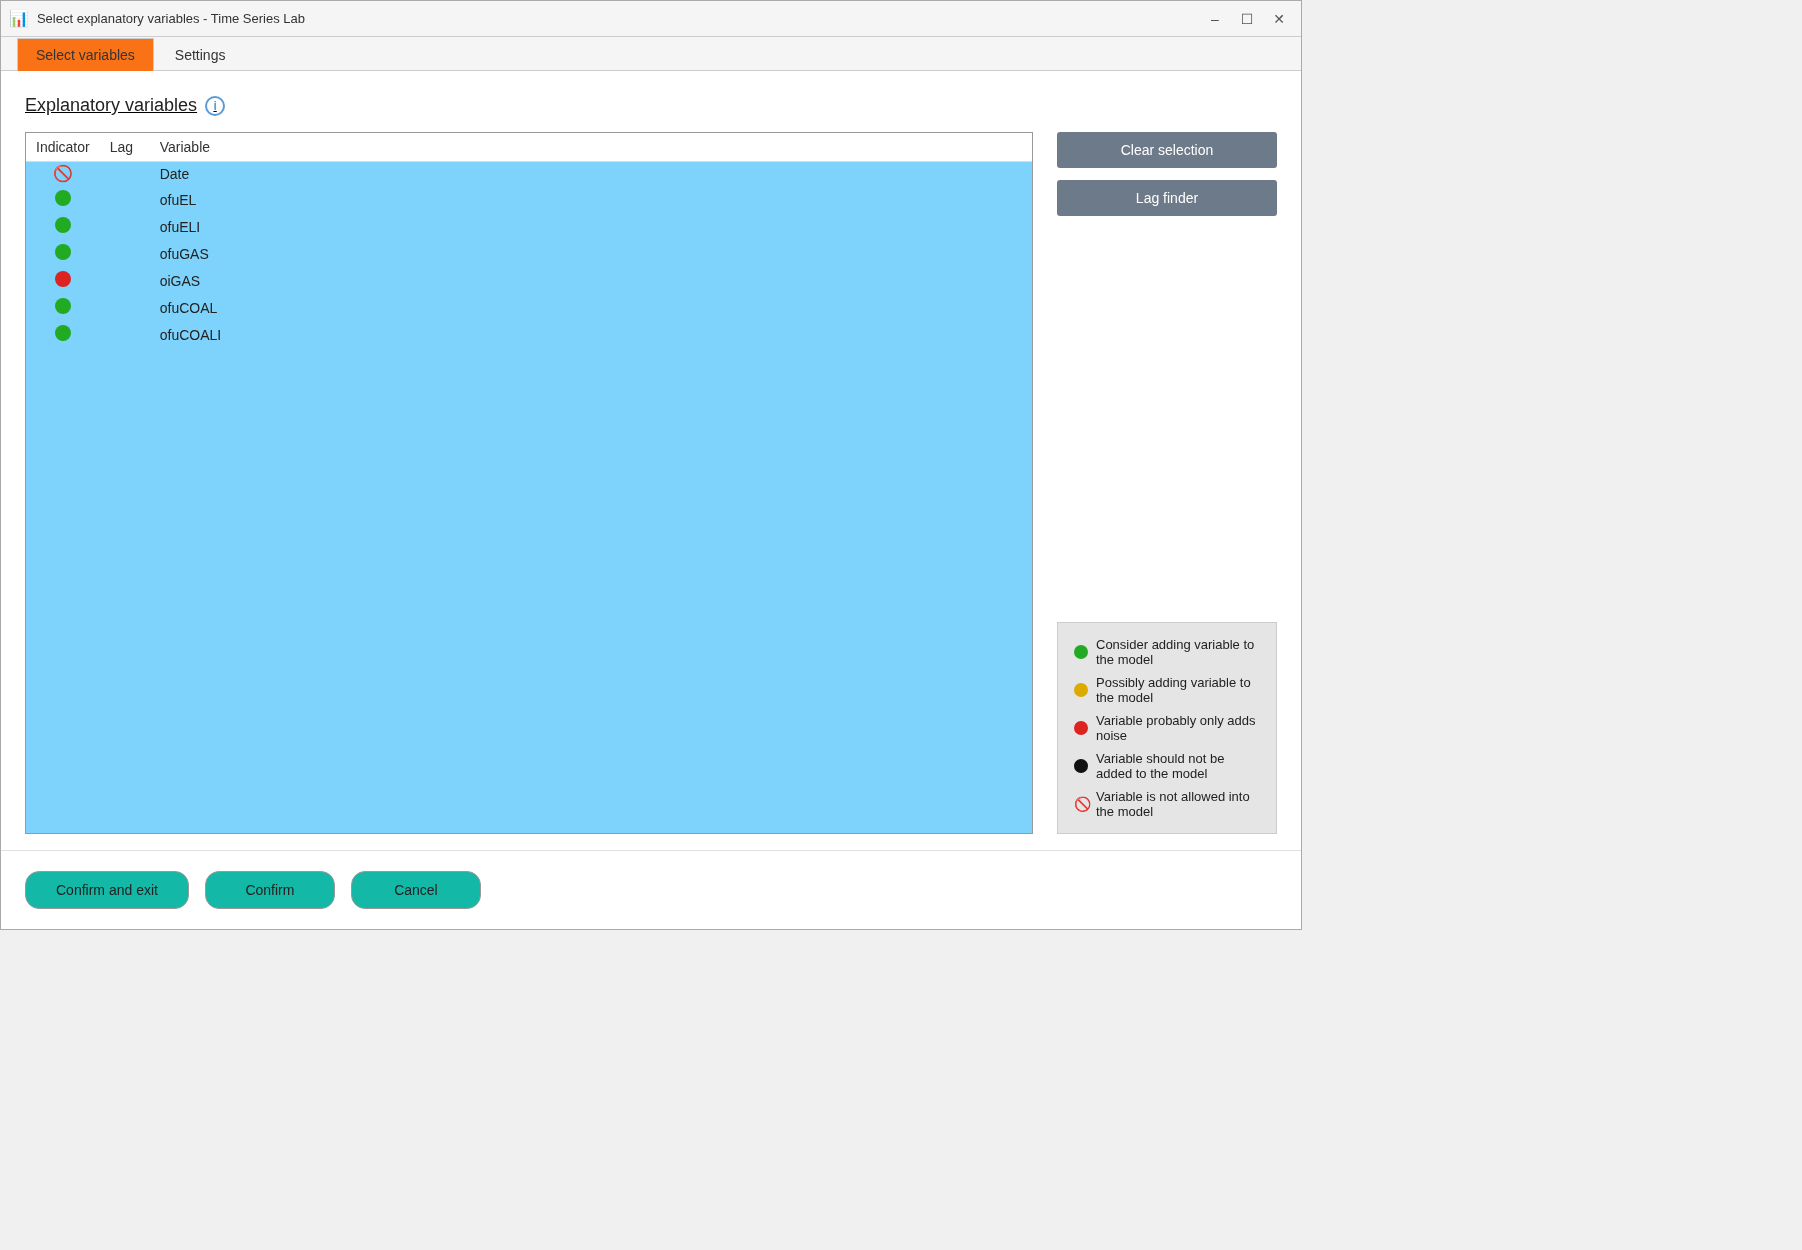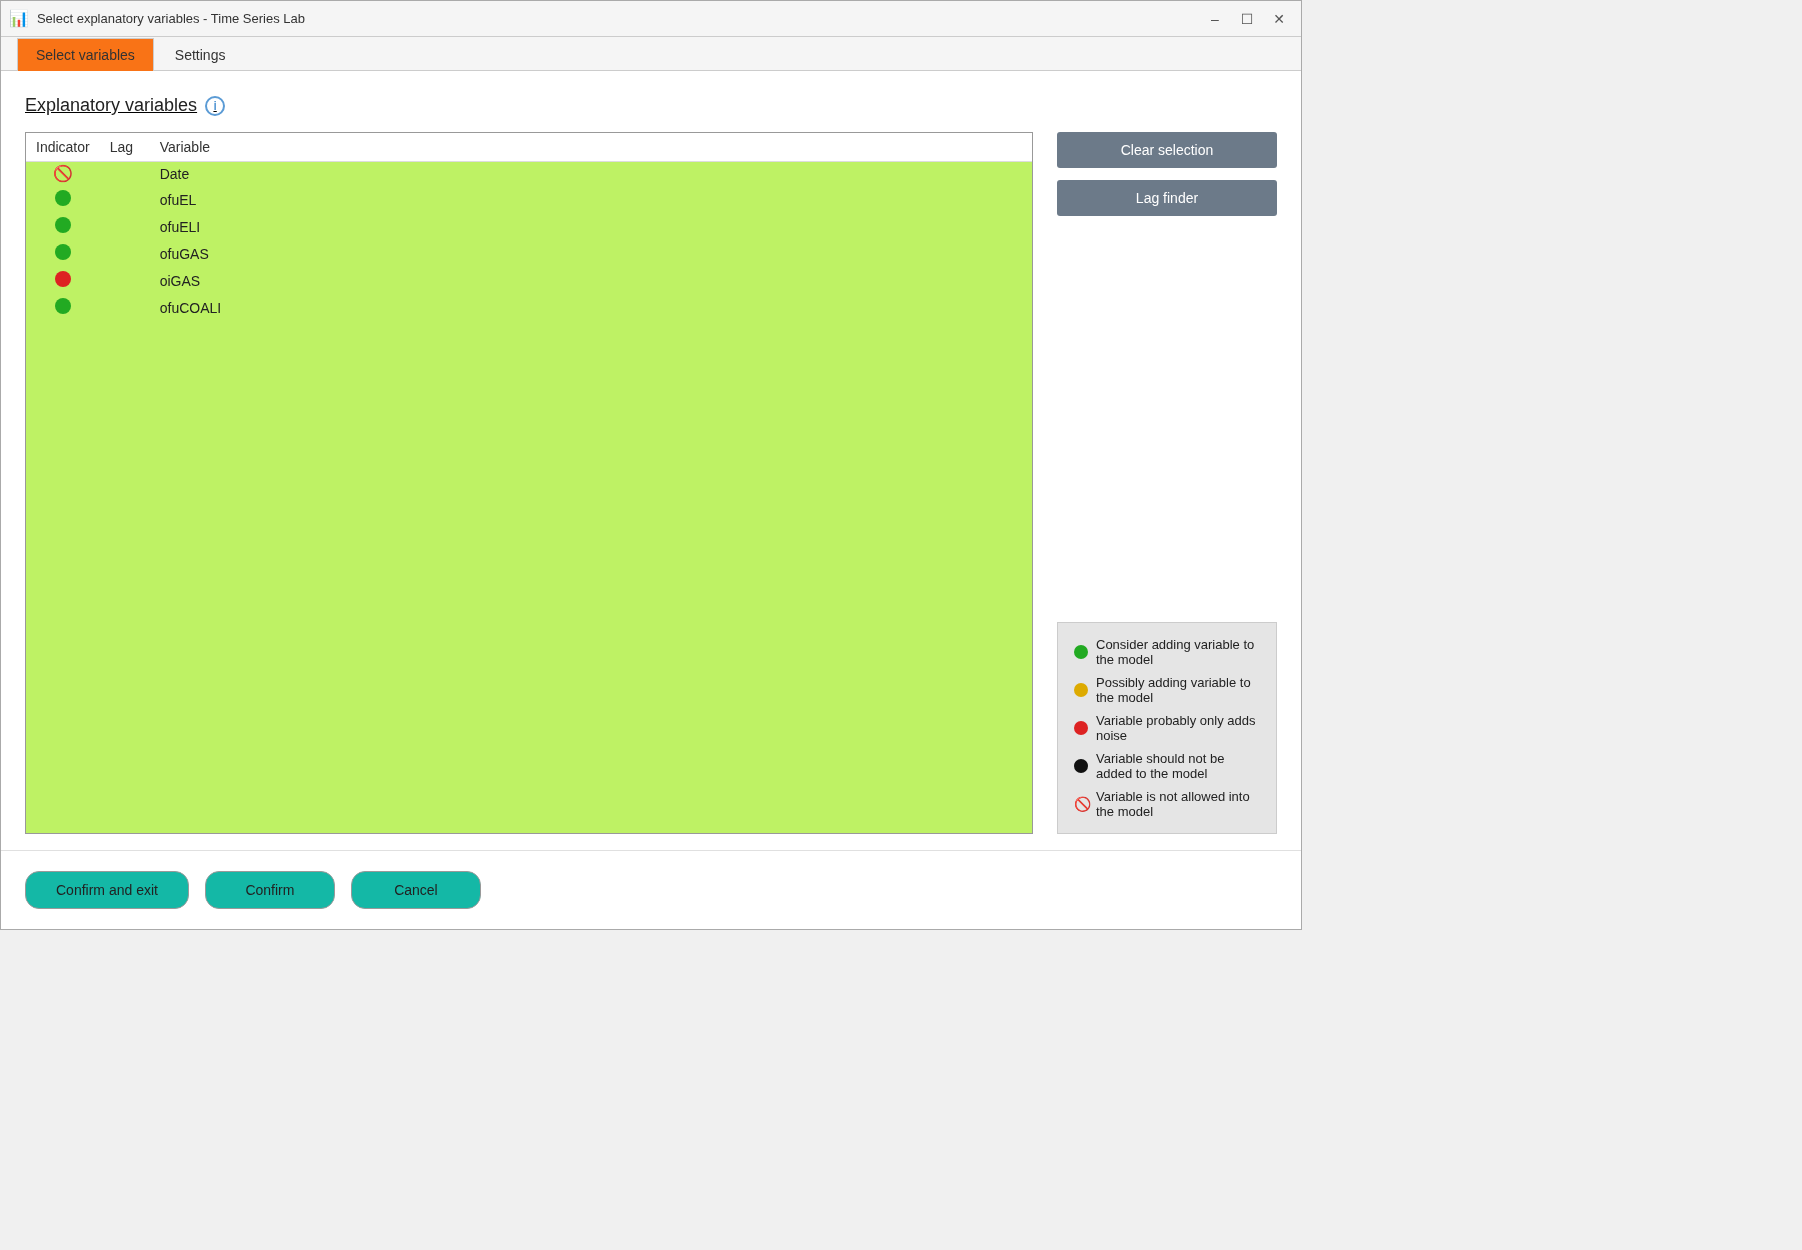--- a/index.html
+++ b/index.html
@@ -135,21 +135,21 @@
     .main-row {
       display: flex;
       gap: 24px;
       flex: 1;
       overflow: hidden;
     }
 
     .table-container {
       flex: 1;
       border: 1px solid #999;
-      background: #bef264;
+      background: #7dd3fc;
       overflow-y: auto;
     }
 
     .var-table {
       width: 100%;
       border-collapse: collapse;
     }
 
     .var-table th {
       text-align: left;
@@ -338,20 +338,25 @@
               </tr>
               <tr>
                 <td class="indicator-cell"><span class="indicator-dot dot-green"></span></td>
                 <td class="lag-cell"></td>
                 <td>ofuGAS</td>
               </tr>
               <tr>
                 <td class="indicator-cell"><span class="indicator-dot dot-red"></span></td>
                 <td class="lag-cell"></td>
                 <td>oiGAS</td>
+              </tr>
+              <tr>
+                <td class="indicator-cell"><span class="indicator-dot dot-green"></span></td>
+                <td class="lag-cell"></td>
+                <td>ofuCOAL</td>
               </tr>
               <tr>
                 <td class="indicator-cell"><span class="indicator-dot dot-green"></span></td>
                 <td class="lag-cell"></td>
                 <td>ofuCOALI</td>
               </tr>
             </tbody>
         </table>
       </div>
 

